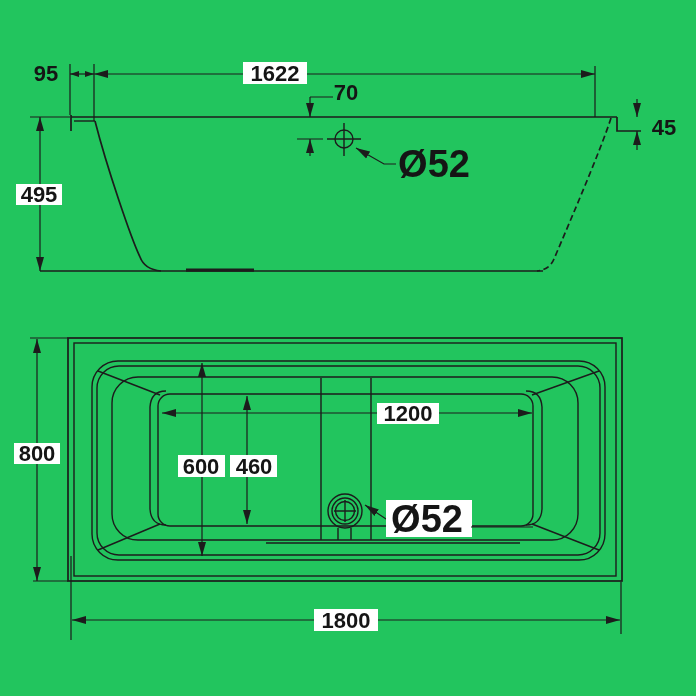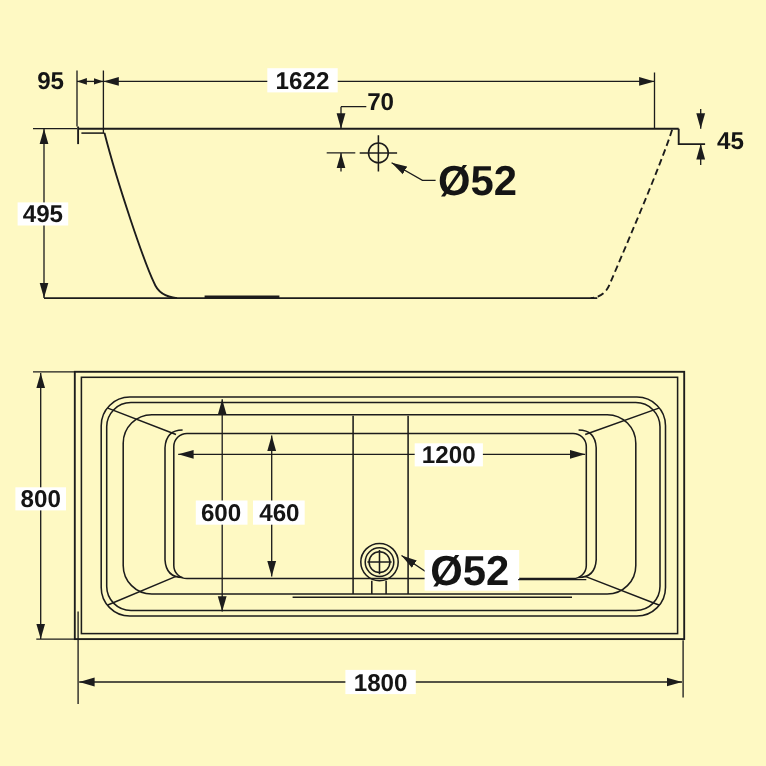--- a/index.html
+++ b/index.html
@@ -1,16 +1,16 @@
 <!DOCTYPE html>
 <html><head>
 <meta charset="utf-8">
 <style>
   html,body{margin:0;padding:0;background:#ffffff;}
-  .canvas{position:relative;width:696px;height:696px;background:#fef9c3;overflow:hidden;
+  .canvas{position:relative;width:696px;height:696px;background:#22c55e;overflow:hidden;
           font-family:"Liberation Sans", sans-serif;}
   svg{display:block;}
   text{font-family:"Liberation Sans","DejaVu Sans",sans-serif;font-weight:bold;fill:#151515;}
   .dim-label{font-size:22px;}
   .dia-label{font-size:38px;}
   .ln{stroke:#1c1c1c;fill:none;}
   .profile{stroke-width:1.7;}
   .thin{stroke-width:1.4;}
   .dim{stroke-width:1.2;}
   .thick{stroke-width:3.2;}

